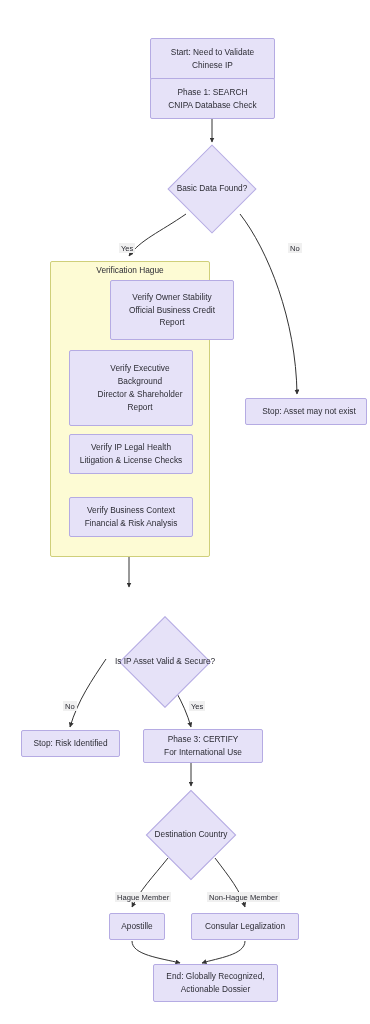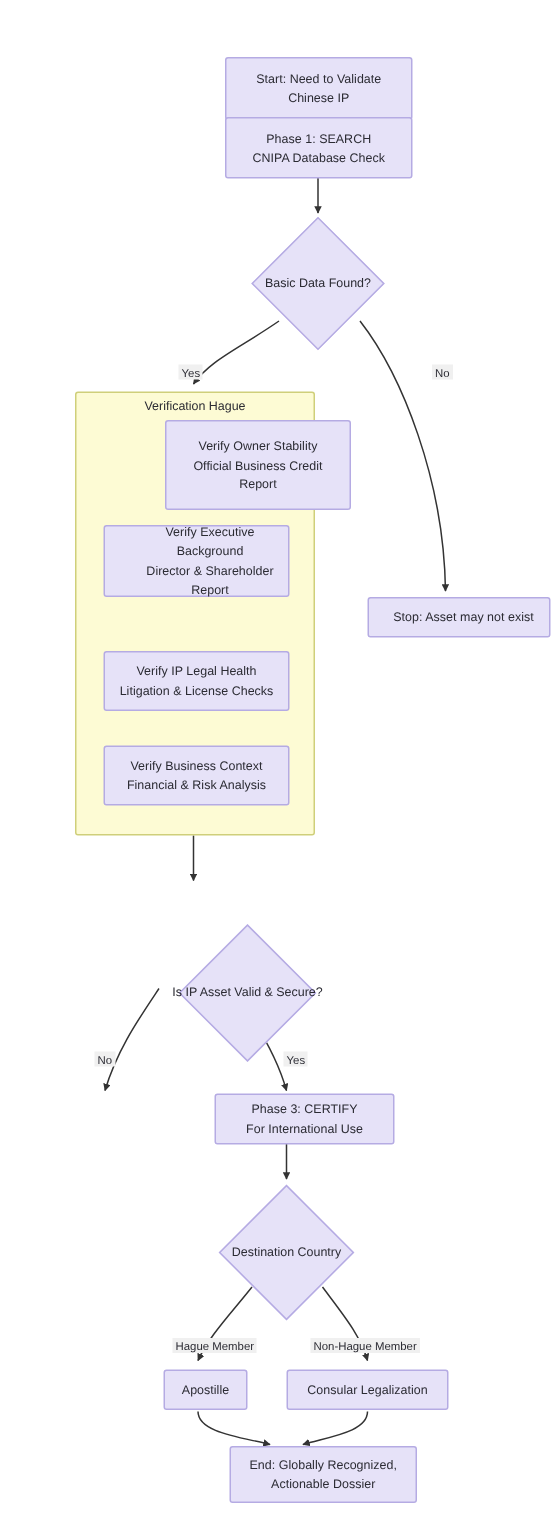--- a/index.html
+++ b/index.html
@@ -155,21 +155,21 @@
   <div class="cluster" style="left:50px; top:261px; width:160px; height:296px;">
     <span class="cluster-title">Verification Hague</span>
   </div>
 
   <div class="node" style="left:74px; top:280px; width:124px; height:60px;margin-left:36px;">
     <span class="nlabel">Verify Owner Stability
 Official Business Credit
 Report</span>
   </div>
 
-  <div class="node" style="left:69px; top:350px; width:124px; height:48px;padding-left:22px;">
+  <div class="node" style="left:69px; top:350px; width:124px; height:76px;padding-left:22px;">
     <span class="nlabel">Verify Executive
 Background
 Director &amp; Shareholder
 Report</span>
   </div>
 
   <div class="node" style="left:69px; top:434px; width:124px; height:40px;">
     <span class="nlabel">Verify IP Legal Health
 Litigation &amp; License Checks</span>
   </div>
@@ -185,20 +185,23 @@
   </div>
 
   <div class="edge-label" style="left:63px; top:701px;">
     <span>No</span>
   </div>
 
   <div class="edge-label" style="left:189px; top:701px;">
     <span>Yes</span>
   </div>
 
+  <div class="node" style="left:21px; top:730px; width:99px; height:27px;">
+    <span class="nlabel">Stop: Risk Identified</span>
+  </div>
 
   <div class="node" style="left:143px; top:729px; width:120px; height:34px;">
     <span class="nlabel">Phase 3: CERTIFY
 For International Use</span>
   </div>
 
   <div class="decision" style="left:140px; top:785px; width:102px; height:100px;">
     <span class="dshape" style="width:62px; height:62px;"></span>
     <span class="dlabel">Destination Country</span>
   </div>

